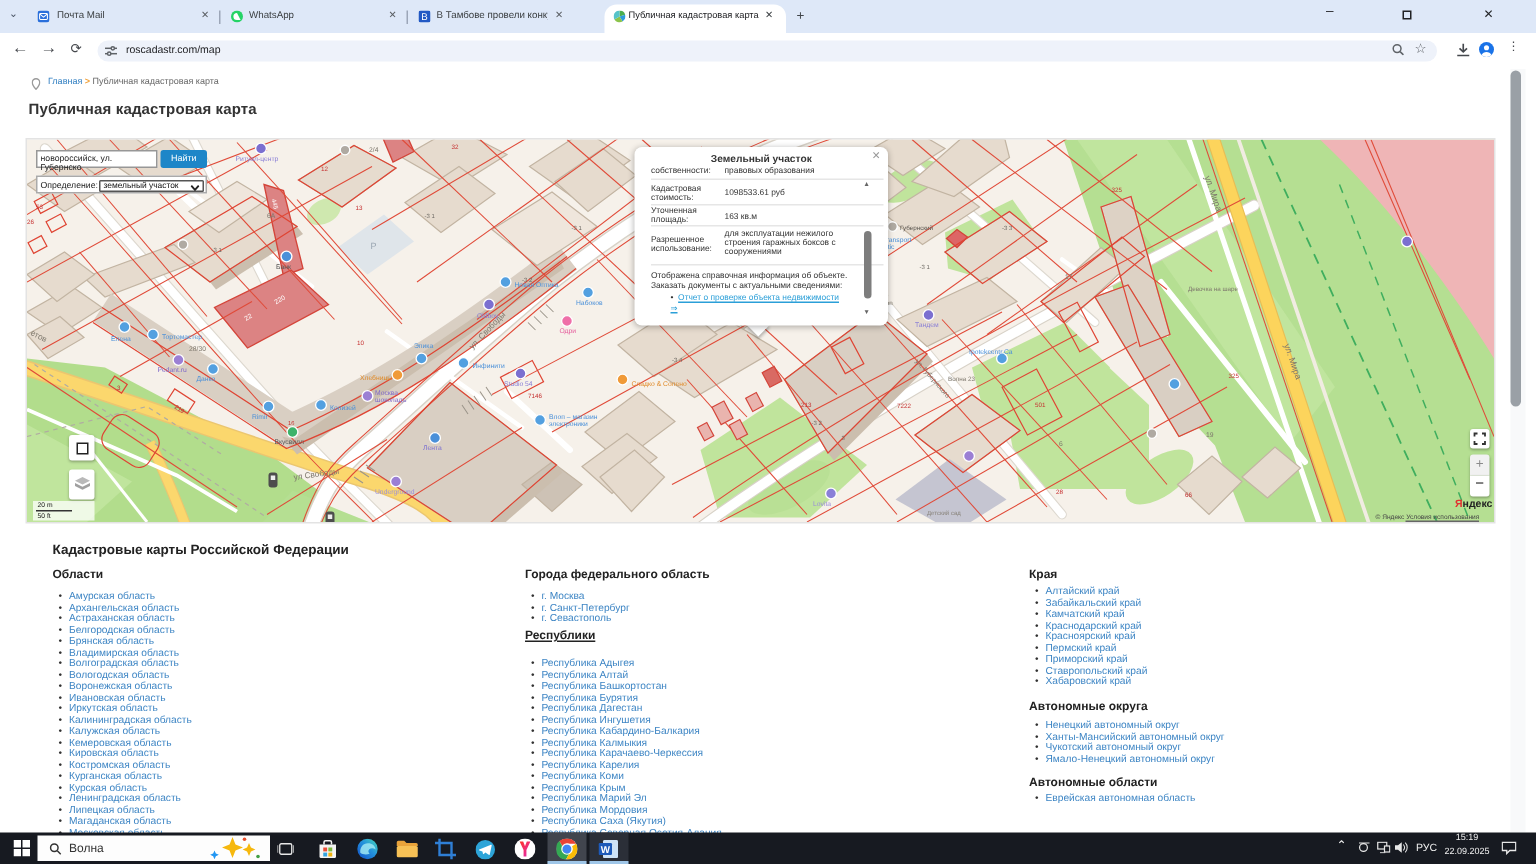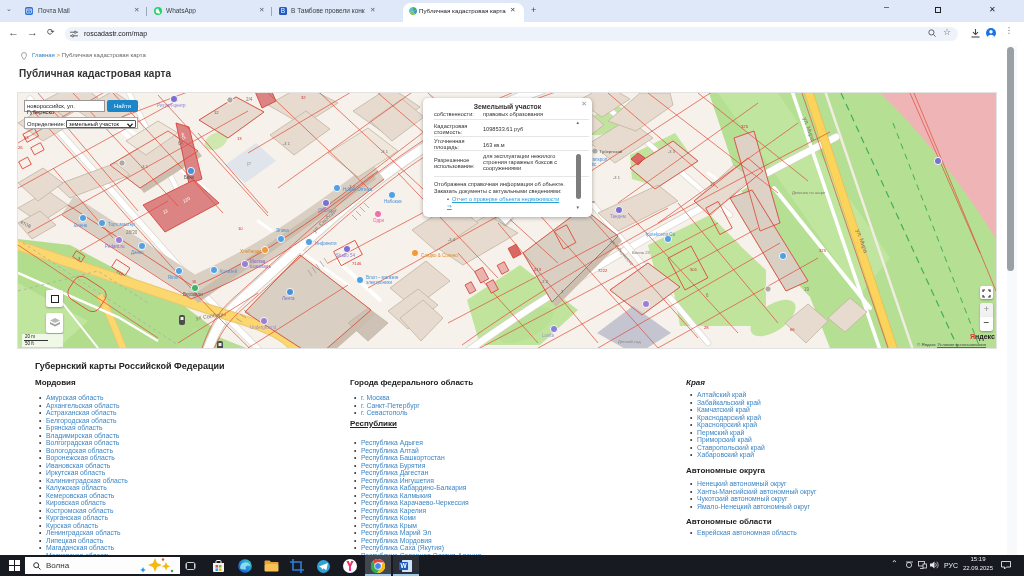--- a/index.html
+++ b/index.html
@@ -558,22 +558,22 @@
           <path d="M10 8 L10 10 L8 10"></path>
           <path d="M5 10 L3 10 L3 8"></path>
         </g>
       </svg></div>
 <div class="mbtn" style="left:980px;top:303px;width:13px;height:14px;background:#f1f1f1;color:#8a8a8a;font-size:9px;text-align:center;line-height:13px;border-radius:2px 2px 0 0;">+</div>
 <div class="mbtn" style="left:980px;top:317px;width:13px;height:14px;color:#111;font-size:10px;text-align:center;line-height:12px;border-radius:0 0 2px 2px;">−</div>
 
 <div class="abs" style="left:970px;top:333px;font-size:7px;font-weight:bold;color:#222;"><span style="color:#e23030;">Я</span>ндекс</div>
 <div class="abs" style="left:917px;top:342px;font-size:4.4px;color:#444;">© Яндекс <span style="border-bottom:0.5px solid #666;">Условия использования</span></div>
 
-<h2 class="sect">Губернский карты Российской Федерации</h2>
-<div class="colhead" style="left:35px;top:378px;">Мордовия</div>
+<h2 class="sect">Кадастровые карты Российской Федерации</h2>
+<div class="colhead" style="left:35px;top:378px;">Области</div>
 <ul class="links" style="left:38px;top:394px;">
 <li><a>Амурская область</a></li>
 <li><a>Архангельская область</a></li>
 <li><a>Астраханская область</a></li>
 <li><a>Белгородская область</a></li>
 <li><a>Брянская область</a></li>
 <li><a>Владимирская область</a></li>
 <li><a>Волгоградская область</a></li>
 <li><a>Вологодская область</a></li>
 <li><a>Воронежская область</a></li>
@@ -609,21 +609,21 @@
 <li><a>Республика Калмыкия</a></li>
 <li><a>Республика Карачаево-Черкессия</a></li>
 <li><a>Республика Карелия</a></li>
 <li><a>Республика Коми</a></li>
 <li><a>Республика Крым</a></li>
 <li><a>Республика Марий Эл</a></li>
 <li><a>Республика Мордовия</a></li>
 <li><a>Республика Саха (Якутия)</a></li>
 <li><a>Республика Северная Осетия-Алания</a></li>
 </ul>
-<div class="colhead" style="left:686px;top:378px;font-style:italic;">Края</div>
+<div class="colhead" style="left:686px;top:378px;">Края</div>
 <ul class="links" style="left:689px;top:391px;">
 <li><a>Алтайский край</a></li>
 <li><a>Забайкальский край</a></li>
 <li><a>Камчатский край</a></li>
 <li><a>Краснодарский край</a></li>
 <li><a>Красноярский край</a></li>
 <li><a>Пермский край</a></li>
 <li><a>Приморский край</a></li>
 <li><a>Ставропольский край</a></li>
 <li><a>Хабаровский край</a></li>

